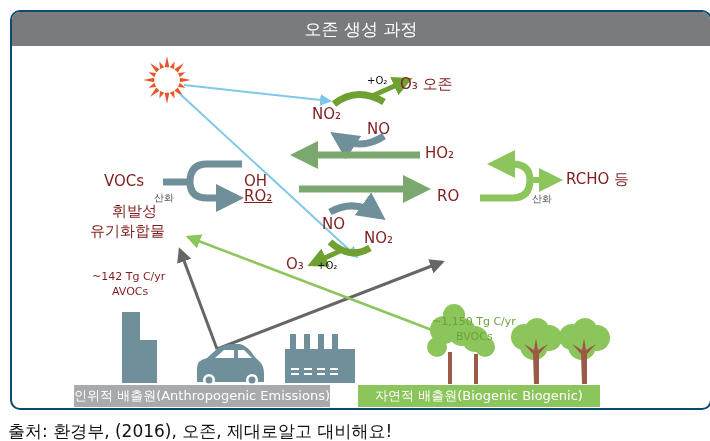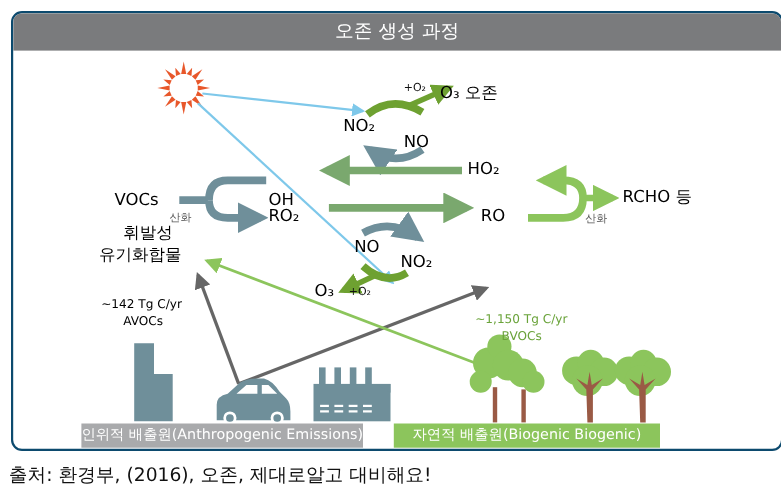--- a/index.html
+++ b/index.html
@@ -3,24 +3,24 @@
   <meta charset="utf-8">
   <style>
     html, body { margin: 0; padding: 0; background: #ffffff; }
     body { width: 710px; height: 441px; position: relative; overflow: hidden;
       font-family: "DejaVu Sans", "Liberation Sans", sans-serif; }
     .frame { position: absolute; left: 10px; top: 10px; width: 686px; height: 396px;
       border: 2px solid #0c4a6e; border-radius: 10px; overflow: hidden; background: #fff; padding-left: 12px; }
     .title-bar { position: absolute; left: 0; top: 0; width: 100%; height: 34px;
       background: #7a7b7d; color: #fff; font-size: 17px; text-align: center; line-height: 34px; }
     svg.diagram { position: absolute; left: 0; top: 0; }
-    .lbl { position: absolute; color: #000000; white-space: nowrap; }
+    .lbl { position: absolute; color: #7f1d1d; white-space: nowrap; }
     .big { font-size: 15px; }
     .small { font-size: 10px; color: #555; }
-    .green-txt { color: #6aa33a; }
+    .green-txt { color: #6aa33a; margin-top: 31px; }
     .footer-bar { position: absolute; top: 373px; height: 22px; line-height: 22px; color: #fff; font-size: 13px; text-align: center; }
     .caption { position: absolute; left: 8px; top: 420px; font-size: 17px; color: #111; }
   </style>
 </head>
 <body>
 
 <div class="frame">
   <div class="title-bar">오존 생성 과정</div>
 
   <svg class="diagram" width="686" height="396" viewBox="0 0 686 396">
@@ -160,21 +160,21 @@
   <div class="footer-bar" style="left:346px;width:242px;background:#8cc55c;">자연적 배출원(Biogenic Biogenic)</div>
 
   <div class="lbl big" style="left:388px;top:63px;">O₃ 오존</div>
   <div class="lbl small" style="left:355px;top:63px;color:#111;">+O₂</div>
   <div class="lbl big" style="left:300px;top:93px;">NO₂</div>
   <div class="lbl big" style="left:355px;top:108px;">NO</div>
   <div class="lbl big" style="left:232px;top:132px;margin-top:28px;">OH</div>
   <div class="lbl big" style="left:413px;top:132px;">HO₂</div>
   <div class="lbl big" style="left:92px;top:160px;">VOCs</div>
   <div class="lbl small" style="left:142px;top:179px;">산화</div>
-  <div class="lbl big" style="left:232px;top:175px;">RO₂</div>
+  <div class="lbl big" style="left:232px;top:175px;text-decoration:underline;">RO₂</div>
   <div class="lbl big" style="left:425px;top:175px;">RO</div>
   <div class="lbl big" style="left:554px;top:158px;">RCHO 등</div>
   <div class="lbl small" style="left:520px;top:180px;">산화</div>
   <div class="lbl big" style="left:100px;top:190px;">휘발성</div>
   <div class="lbl big" style="left:78px;top:210px;">유기화합물</div>
   <div class="lbl big" style="left:310px;top:203px;">NO</div>
   <div class="lbl big" style="left:352px;top:217px;">NO₂</div>
   <div class="lbl big" style="left:274px;top:243px;">O₃</div>
   <div class="lbl small" style="left:305px;top:248px;color:#111;">+O₂</div>
   <div class="lbl" style="left:80px;top:258px;font-size:11px;">~142 Tg C/yr</div>

